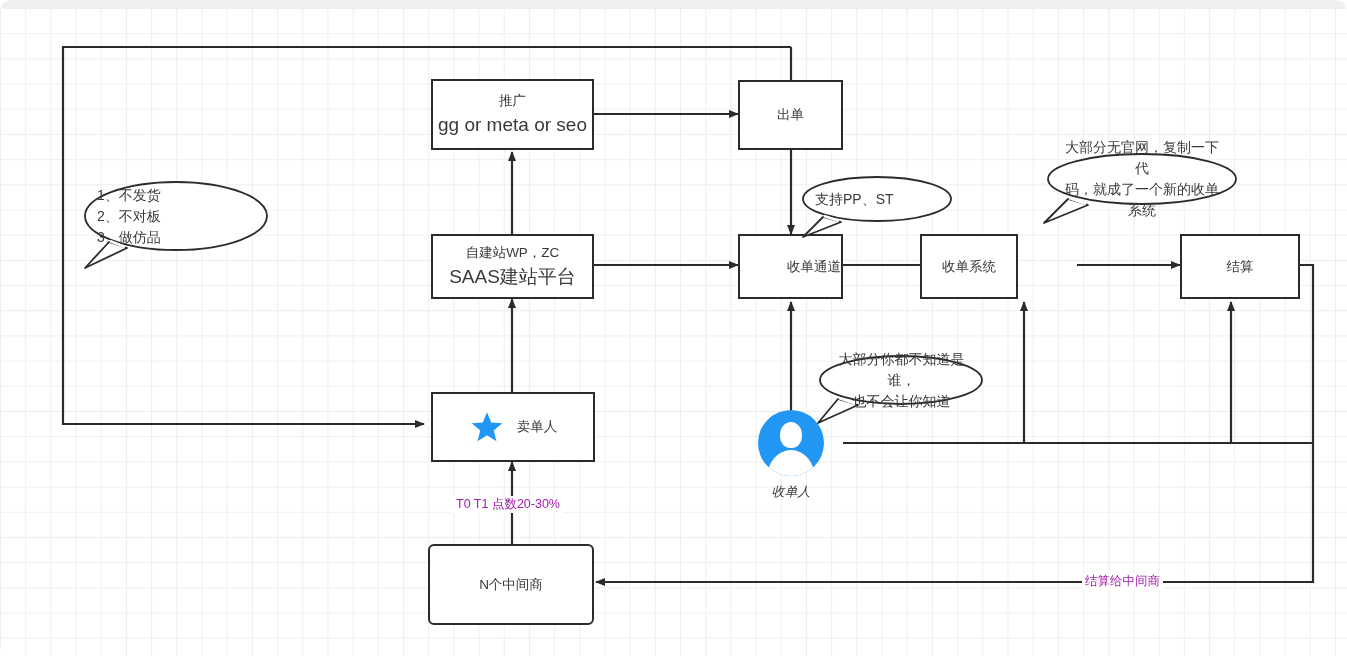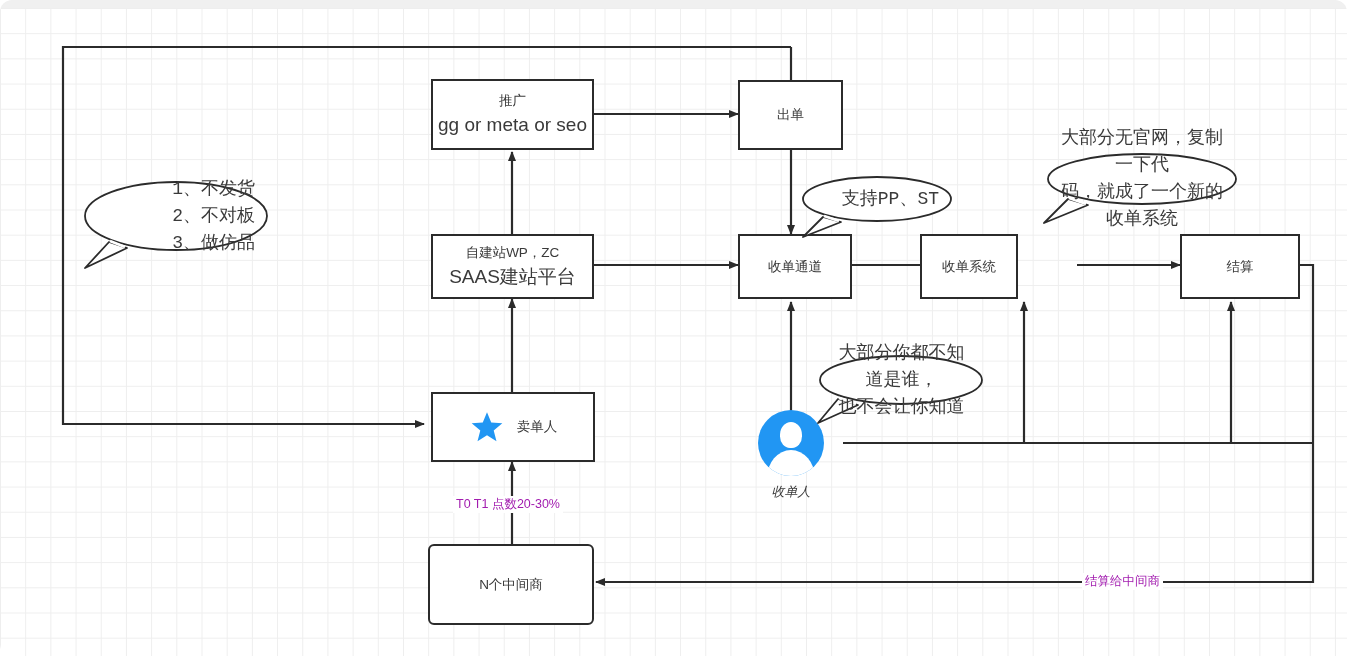--- a/index.html
+++ b/index.html
@@ -65,27 +65,26 @@
     font-size: 12.5px;
     background: #ffffff;
     padding: 0 3px;
     white-space: nowrap;
   }
   .bubble {
     position: absolute;
     z-index: 4;
     display: flex;
     align-items: center;
-    justify-content: flex-end;
+    justify-content: flex-start;
     text-align: center;
     color: #3a3a3a;
-    font-size: 18px;
+    font-size: 14px;
     line-height: 1.5;
     box-sizing: border-box;
-    font-family: Liberation Mono, monospace;
   }
   .bubble .txt { position: relative; z-index: 2; padding: 0 14px;}
   .bubble svg.bub {
     position: absolute;
     left: 0; top: 0;
     overflow: visible;
   }
   .avatar {
     position: absolute;
     z-index: 3;
@@ -174,21 +173,21 @@
 
   <div class="node" style="left:738px; top:80px; width:105px; height:70px;">
     <div>出单</div>
   </div>
 
   <div class="node" style="left:431px; top:234px; width:163px; height:65px;">
     <div>自建站WP，ZC</div>
     <div class="line2">SAAS建站平台</div>
   </div>
 
-  <div class="node" style="left:738px; top:234px; width:114px; height:65px;">
+  <div class="node" style="left:738px; top:234px; width:105px; height:65px;align-items:flex-end;">
     <div>收单通道</div>
   </div>
 
   <div class="node" style="left:920px; top:234px; width:98px; height:65px;">
     <div>收单系统</div>
   </div>
 
   <div class="node" style="left:1180px; top:234px; width:120px; height:65px;">
     <div>结算</div>
   </div>

